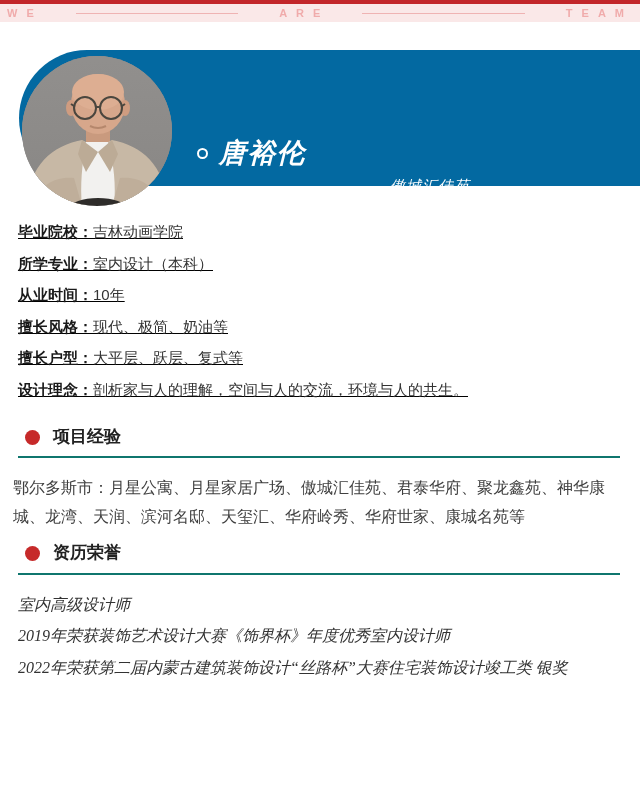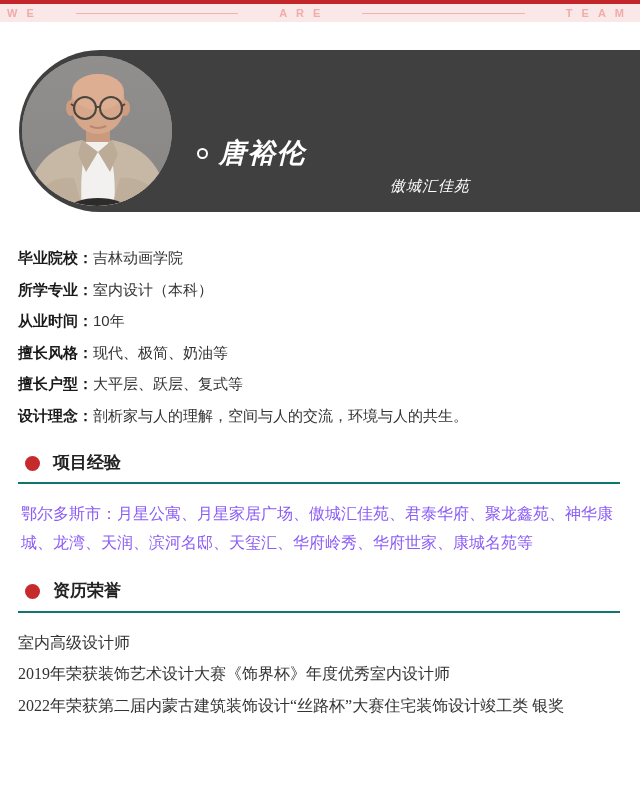--- a/index.html
+++ b/index.html
@@ -45,22 +45,22 @@
     margin: 0 12px 0 4px;
   }
 
   .gap-white { height: 28px; background: #ffffff; }
 
   
   .header-band {
     position: relative;
     margin-left: 19px;
     width: 621px;
-    height: 162px;
-    background: #404040;
+    height: 136px;
+    background: #0369a1;
     border-radius: 81px 0 0 81px;
   }
   .avatar {
     position: absolute;
     left: 3px;
     top: 6px;
     width: 150px;
     height: 150px;
     border-radius: 50%;
     overflow: hidden;
@@ -95,20 +95,21 @@
     top: 127px;
     color: #ffffff;
     font-size: 15px;
     font-style: italic;
     letter-spacing: 1px;
   }
 
   
   .details {
     padding: 30px 14px 0 18px;
+    text-decoration: underline;
   }
   .detail-row {
     font-size: 15px;
     line-height: 31.5px;
     color: #333333;
   }
   .detail-row .lbl {
     font-weight: bold;
     color: #1a1a1a;
   }
@@ -130,32 +131,33 @@
     flex: none;
   }
   .section-title {
     font-size: 17px;
     font-weight: bold;
     color: #222222;
     line-height: 1.2;
   }
 
   .projects-text {
-    margin: 15px 20px 0 21px;
+    margin: 15px 20px 0 13px;
     font-size: 16px;
     line-height: 29px;
-    color: #8b5cf6;
-  }
-
-  .section-head.second { margin-top: 24px; }
+    color: #404040;
+  }
+
+  .section-head.second { margin-top: 12px; }
 
   .honors {
     margin: 14px 20px 0 18px;
     list-style: none;
     font-family: "Liberation Serif", "DejaVu Serif", serif;
+    font-style: italic;
   }
   .honors li {
     font-size: 16px;
     line-height: 31.5px;
     color: #333333;
   }
 </style>
 </head>
 <body>
 

